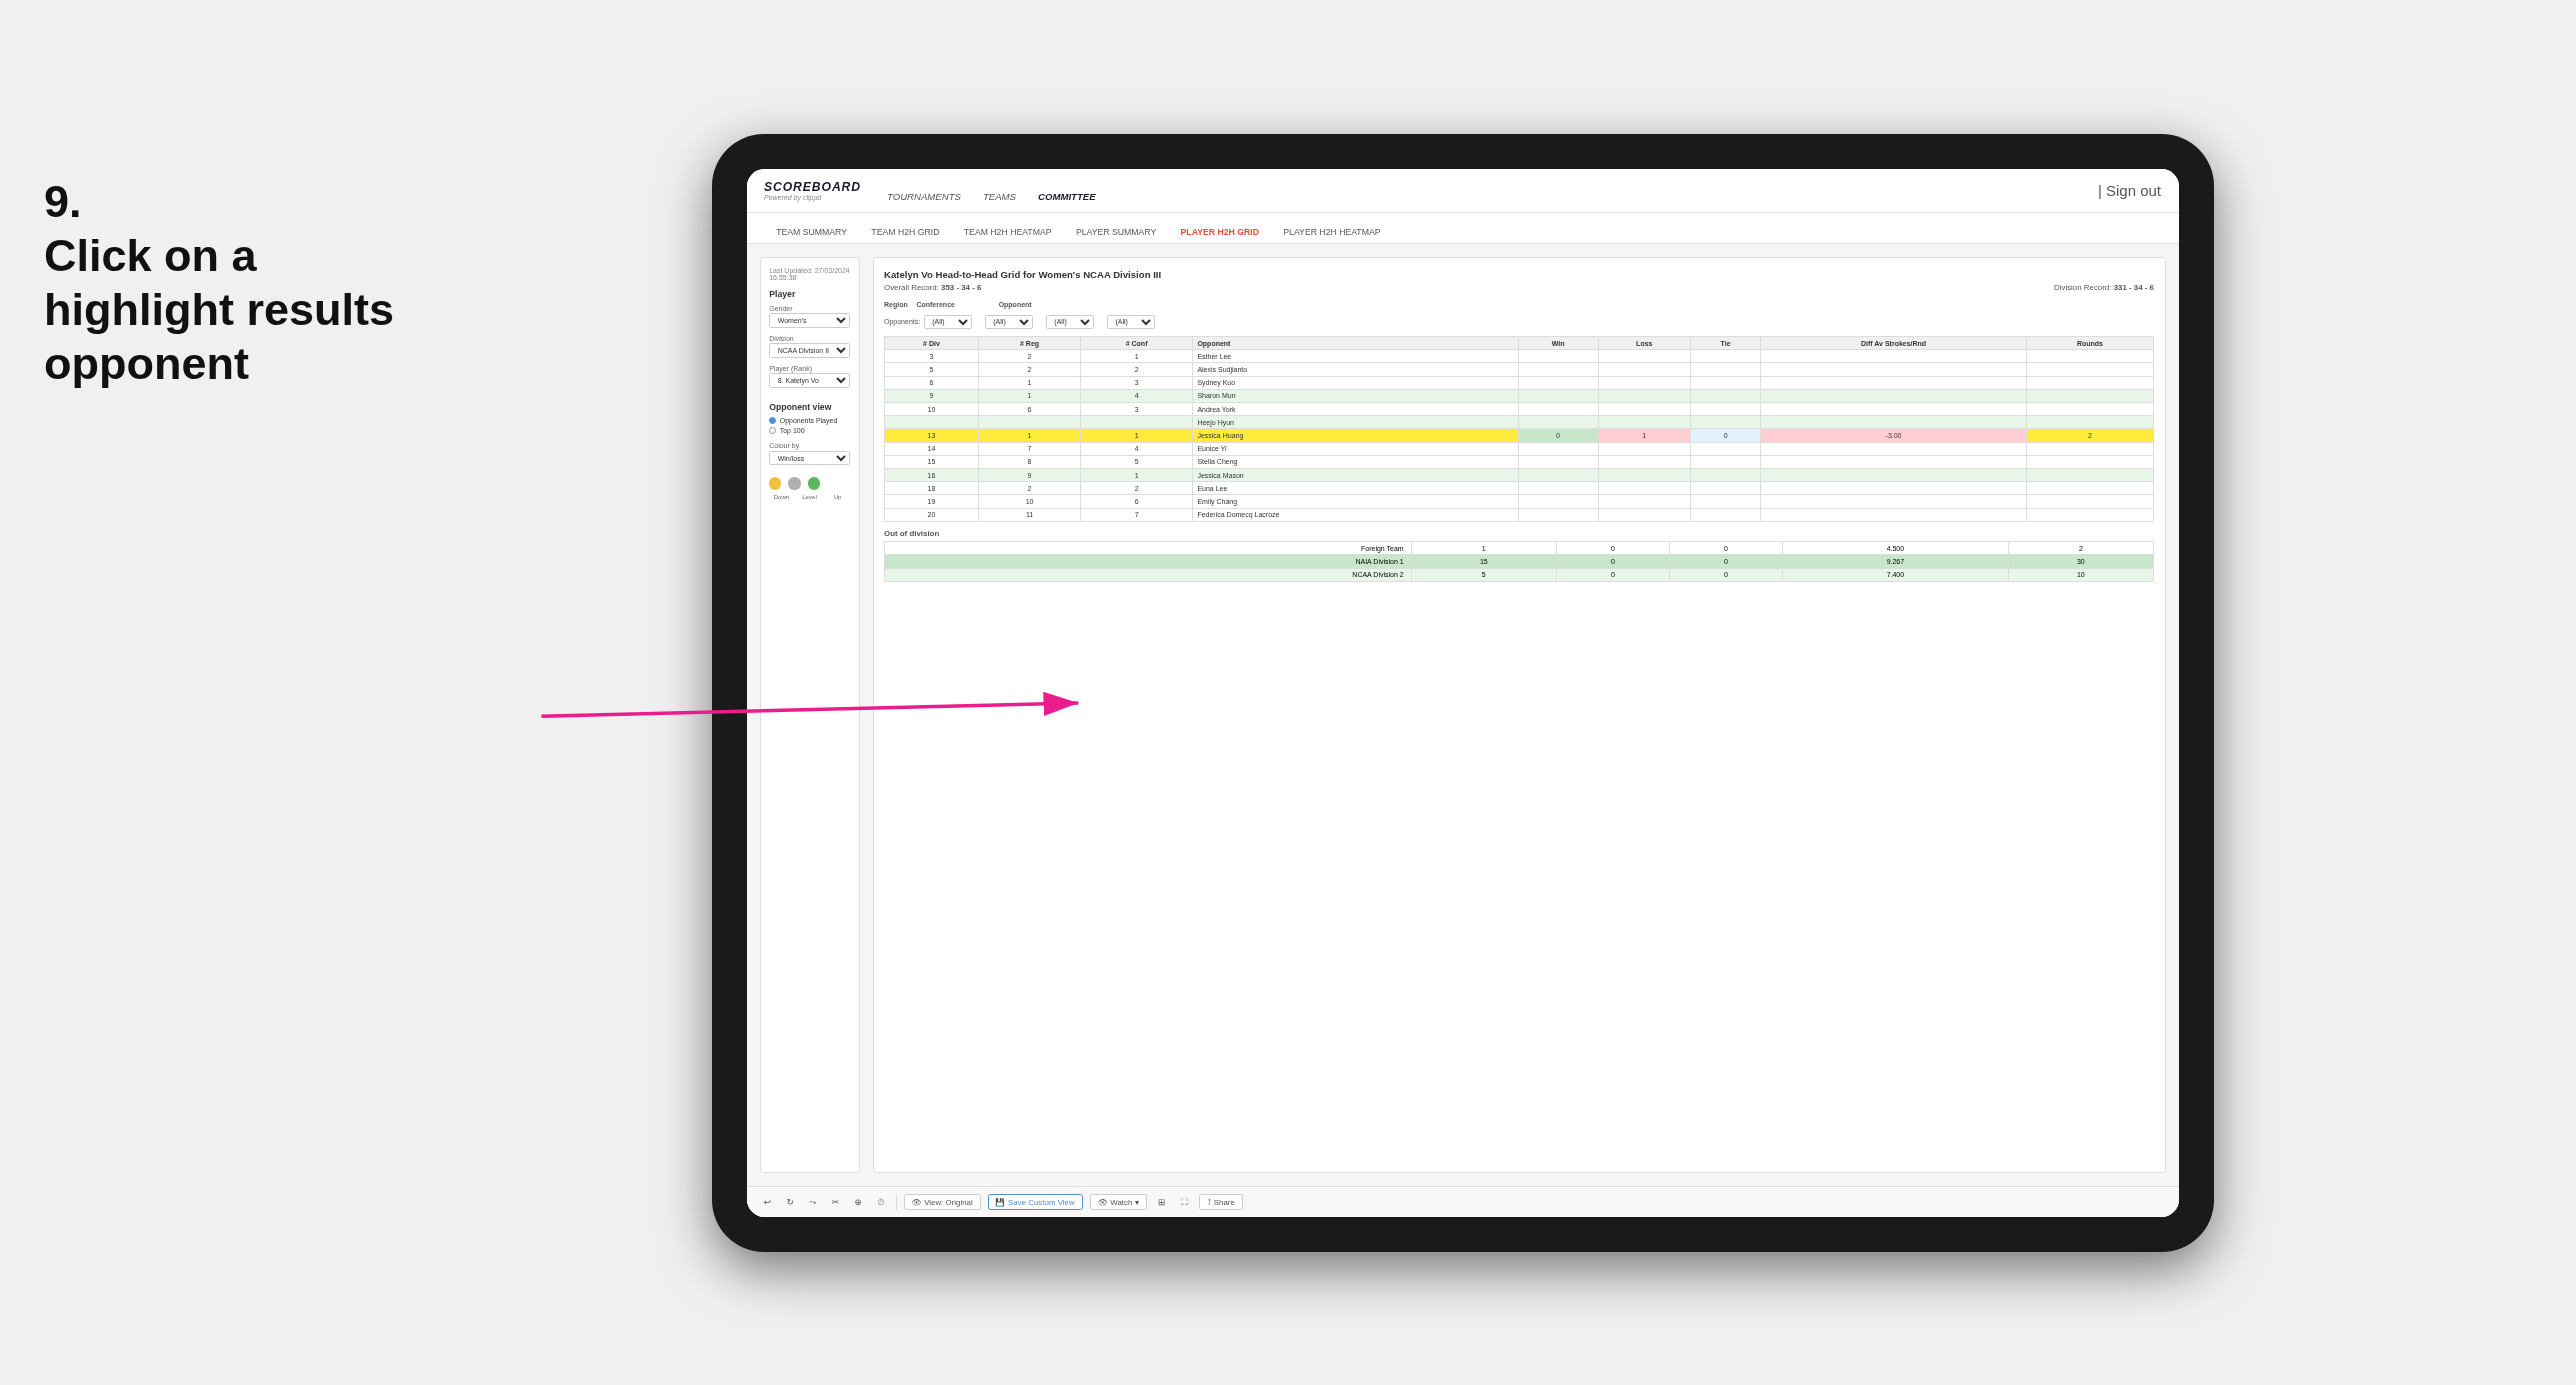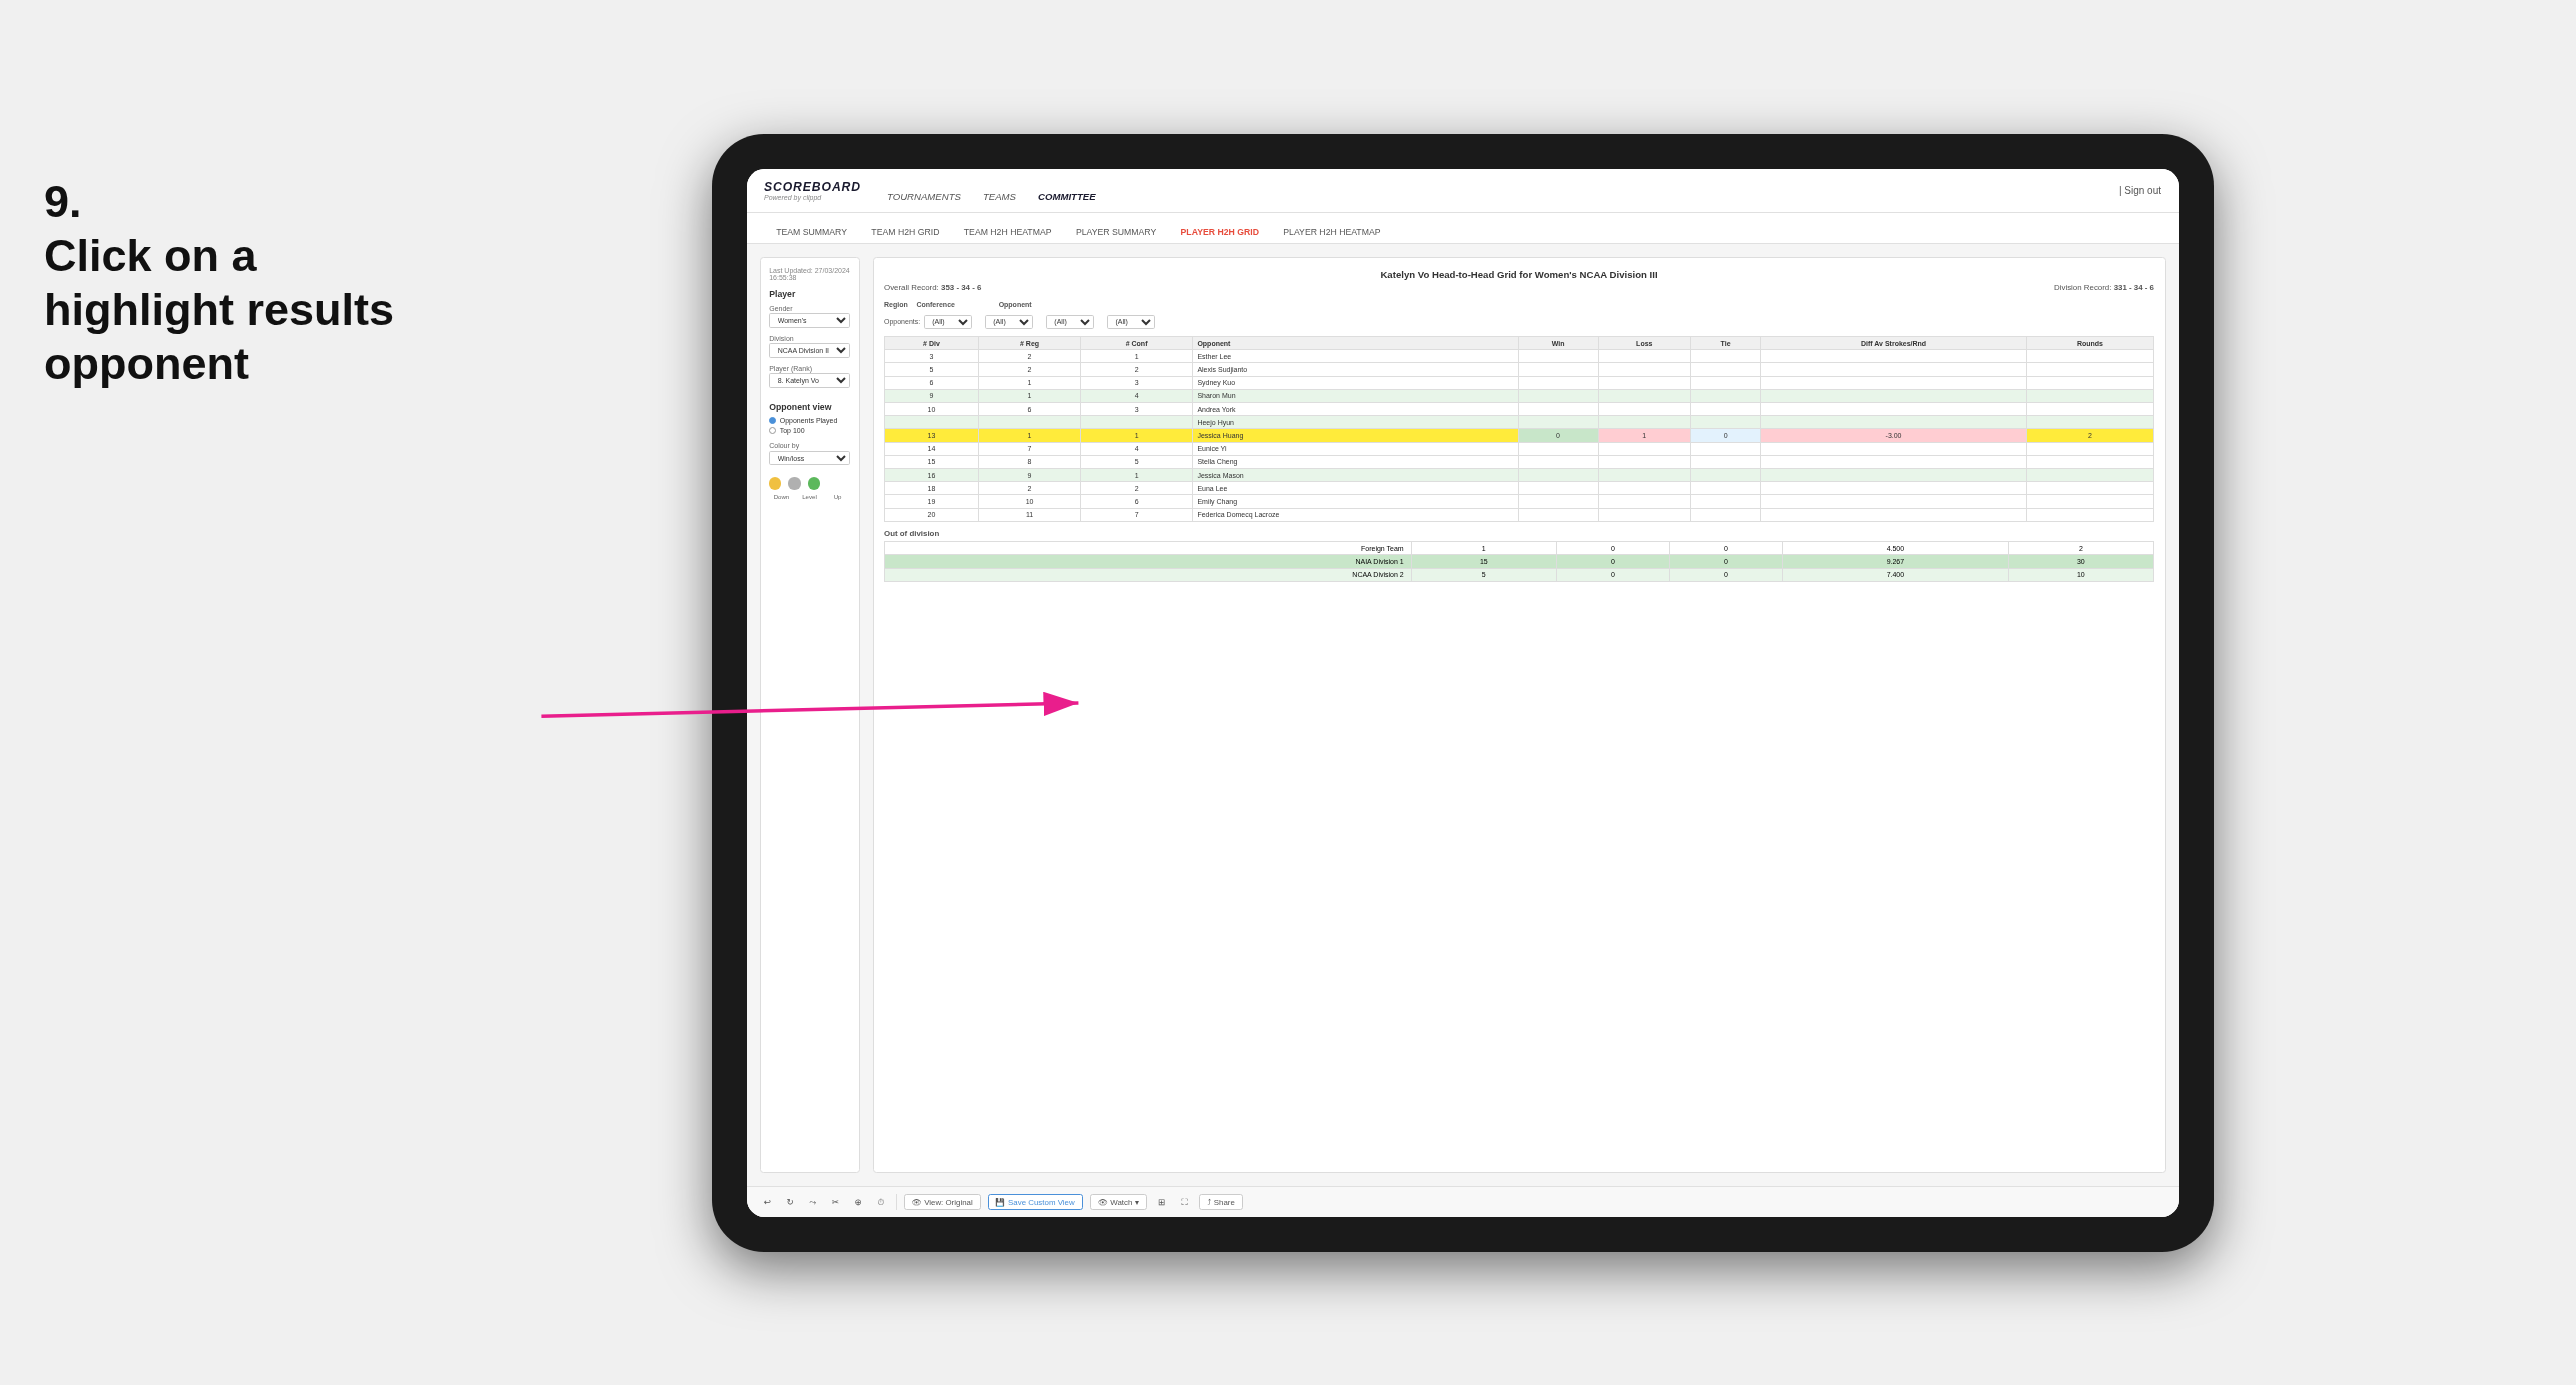--- a/index.html
+++ b/index.html
@@ -87,21 +87,21 @@
       text-decoration: none;
       margin-top: 12px;
     }
 
     .nav-link.active {
       color: #1a1a2e;
       font-weight: bold;
     }
 
     .navbar-right {
-      font-size: 10px;
+      font-size: 15px;
       color: #555;
     }
 
     
     .subnav {
       background: #fff;
       border-bottom: 1.7px solid #e0e0e0;
       padding: 0 17.5px;
       display: flex;
       gap: 0;
@@ -257,21 +257,20 @@
       border-radius: 3.5px;
       padding: 10.5px;
       overflow: auto;
     }
 
     .content-title {
       font-size: 9.6px;
       font-weight: bold;
       color: #333;
       margin-bottom: 3.5px;
-      text-align: center;
     }
 
     .content-records {
       display: flex;
       justify-content: space-between;
       margin-bottom: 8.7px;
     }
 
     .record-text {
       font-size: 7.9px;

